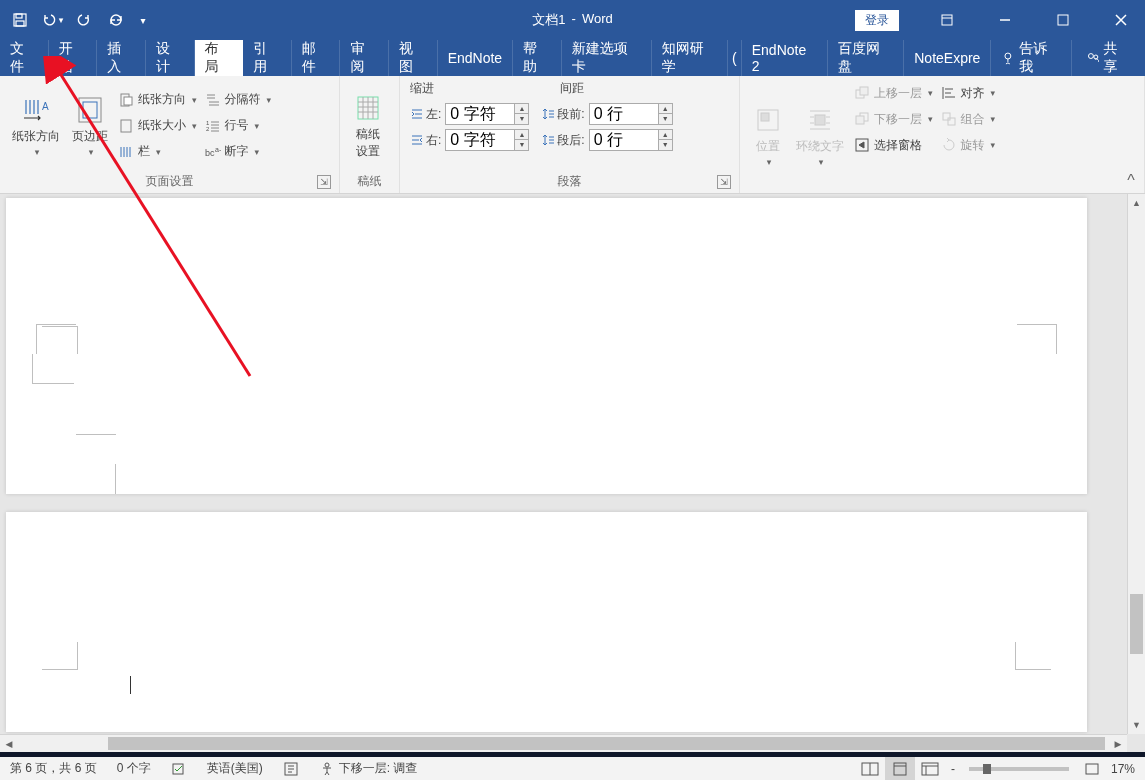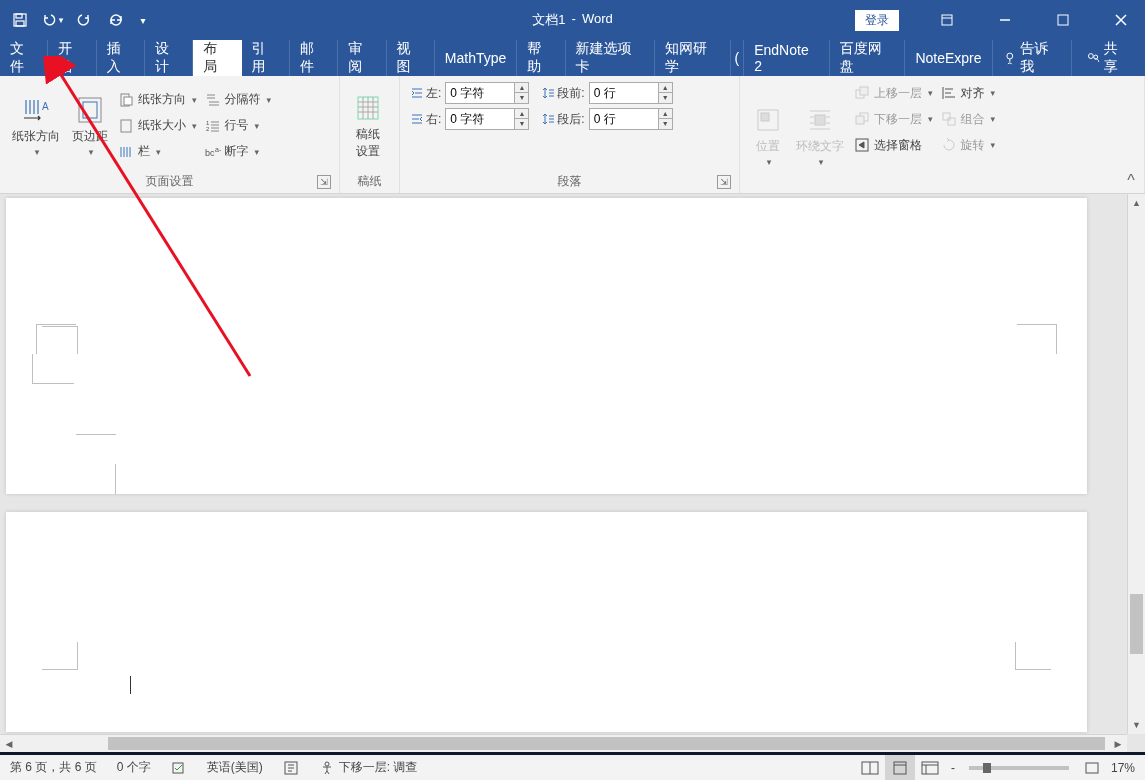--- a/index.html
+++ b/index.html
@@ -35,21 +35,21 @@
 .small-row { display: flex; align-items: center; gap: 4px; font-size: 12px; color: #444; padding: 2px 4px; cursor: pointer; height: 26px; }
 .small-row svg { width: 16px; height: 16px; flex-shrink: 0; }
 .dd { font-size: 9px; color: #666; margin-left: 2px; }
 .vcol { display: flex; flex-direction: column; justify-content: center; }
 
 .para-group .hdr { display: flex; font-size: 12px; color: #444; padding: 0 4px 4px 4px; }
 .para-group .hdr > div:first-child { width: 150px; }
 .para-row { display: flex; align-items: center; gap: 4px; padding: 2px 4px; }
 .para-lbl { font-size: 12px; color: #444; display: flex; align-items: center; gap: 2px; }
 .spin { display: flex; align-items: center; border: 1px solid #ababab; background: #fff; height: 22px; }
-.spin input { border: none; width: 68px; padding: 0 4px; font-size: 12px; outline: none; }
+.spin input { border: none; width: 68px; padding: 0 4px; font-size: 16px; outline: none; }
 .spin .arrows { display: flex; flex-direction: column; width: 14px; border-left: 1px solid #ababab; }
 .spin .arrows div { height: 10px; font-size: 7px; text-align: center; line-height: 10px; color: #555; cursor: pointer; background: #f0f0f0; }
 .spin .arrows div:first-child { border-bottom: 1px solid #ababab; }
 
 .arrange-col { display: flex; flex-direction: column; text-align: center; }
 .arrange-row { display: flex; align-items: center; gap: 4px; font-size: 12px; color: #999; padding: 2px 4px; height: 26px; }
 .arrange-row.enabled { color: #444; cursor: pointer; }
 .arrange-row svg { width: 16px; height: 16px; }
 
 .collapse-ribbon { position: absolute; right: 6px; bottom: 4px; width: 16px; height: 16px; color: #666; cursor: pointer; display:flex; align-items:center; justify-content:center; }
@@ -68,21 +68,21 @@
 .pages { position: absolute; left: 0; right: 18px; top: 0; bottom: 18px; }
 .page { position: absolute; background: #fff; box-shadow: 0 0 4px rgba(0,0,0,0.15); }
 .page1 { left: 6px; right: 40px; top: 4px; height: 296px; }
 .page2 { left: 6px; right: 40px; top: 318px; height: 220px; }
 .mm { position:absolute; width:40px; height:30px; }
 .page2 .cursor-line { position:absolute; left:124px; top:164px; width:1px; height:18px; background:#333; }
 
 .red-arrow { position:absolute; pointer-events:none; z-index:50; }
 
 
-.statusbar { position:absolute; left:0; right:0; bottom:0; height:28px; background:#f3f3f3; border-top:3px solid #0f172a; display:flex; align-items:center; font-size:12px; color:#444; }
+.statusbar { position:absolute; left:0; right:0; bottom:0; height:28px; background:#f3f3f3; border-top:5px solid #0f172a; display:flex; align-items:center; font-size:12px; color:#444; }
 .statusbar .seg { padding:0 10px; display:flex; align-items:center; gap:4px; height:100%; cursor:pointer; }
 .statusbar .right { margin-left:auto; display:flex; align-items:center; height:100%; }
 .view-btn { width:30px; height:100%; display:flex; align-items:center; justify-content:center; cursor:pointer; }
 .view-btn.active { background:#d4d4d4; }
 .zoom-slider { width:100px; height:4px; background:#c2c2c2; margin:0 8px; position:relative; }
 .zoom-slider .knob { position:absolute; left:14px; top:-3px; width:8px; height:10px; background:#666; }
 </style>
 </head>
 <body>
 
@@ -150,21 +150,21 @@
 <div class="ribbon-tabs">
   <div class="tab">文件</div>
   <div class="tab">开始</div>
   <div class="tab">插入</div>
   <div class="tab">设计</div>
   <div class="tab active">布局</div>
   <div class="tab">引用</div>
   <div class="tab">邮件</div>
   <div class="tab">审阅</div>
   <div class="tab">视图</div>
-  <div class="tab">MathType</div>
+  <div class="tab">EndNote</div>
   <div class="tab">帮助</div>
   <div class="tab">新建选项卡</div>
   <div class="tab">知网研学</div>
   <div class="tab" style="padding:0 4px">(</div>
   <div class="tab">EndNote 2</div>
   <div class="tab">百度网盘</div>
   <div class="tab">NoteExpre</div>
   <div class="tab tell">
       <svg width="14" height="14" viewBox="0 0 14 14" stroke="#fff" fill="none">
         <circle cx="7" cy="5" r="3"></circle>
@@ -277,20 +277,24 @@
 设置</span>
       </div>
     </div>
     <div class="group-label">
         <span>稿纸</span>
       </div>
   </div>
 
   <div class="group para-group" style="width:340px">
     <div class="group-body" style="flex-direction:column">
+      <div class="hdr">
+          <div>缩进</div>
+          <div>间距</div>
+        </div>
       <div class="para-row">
         <span class="para-lbl">
             <svg width="14" height="14" viewBox="0 0 14 14" stroke="#3b73b9" fill="none">
               <path d="M2 3 L12 3 M5 7 L12 7 M2 11 L12 11 M2 5 L4 7 L2 9"></path>
             </svg>
             <span>左:</span>
           </span>
         <div class="spin">
             <input value="0 字符" style="">
             <div class="arrows">

